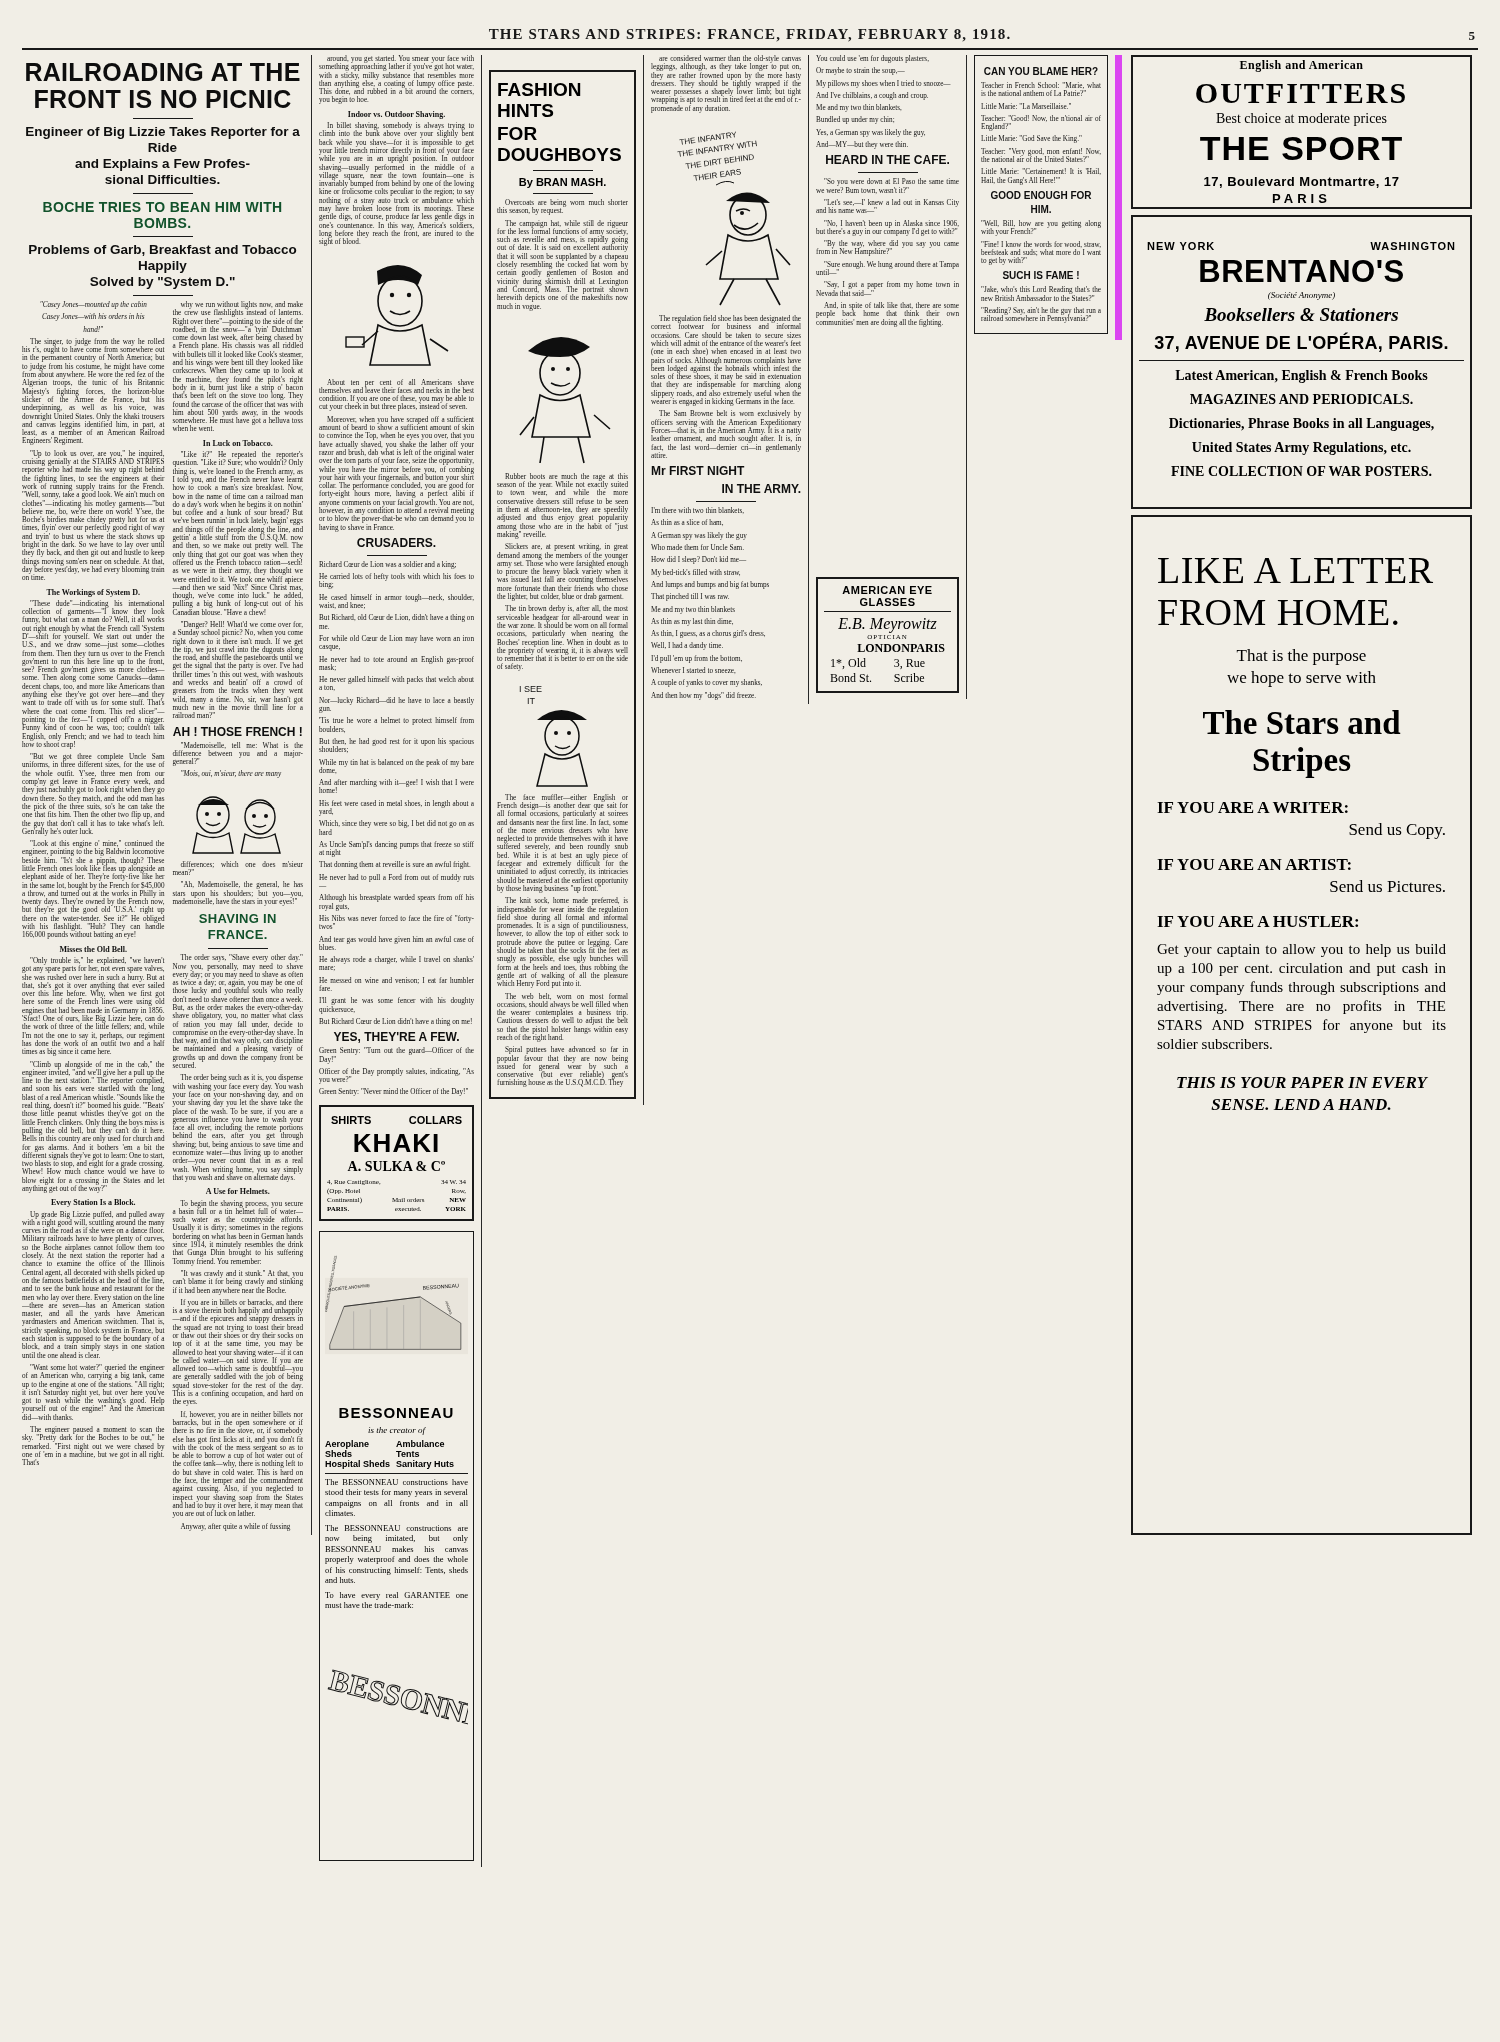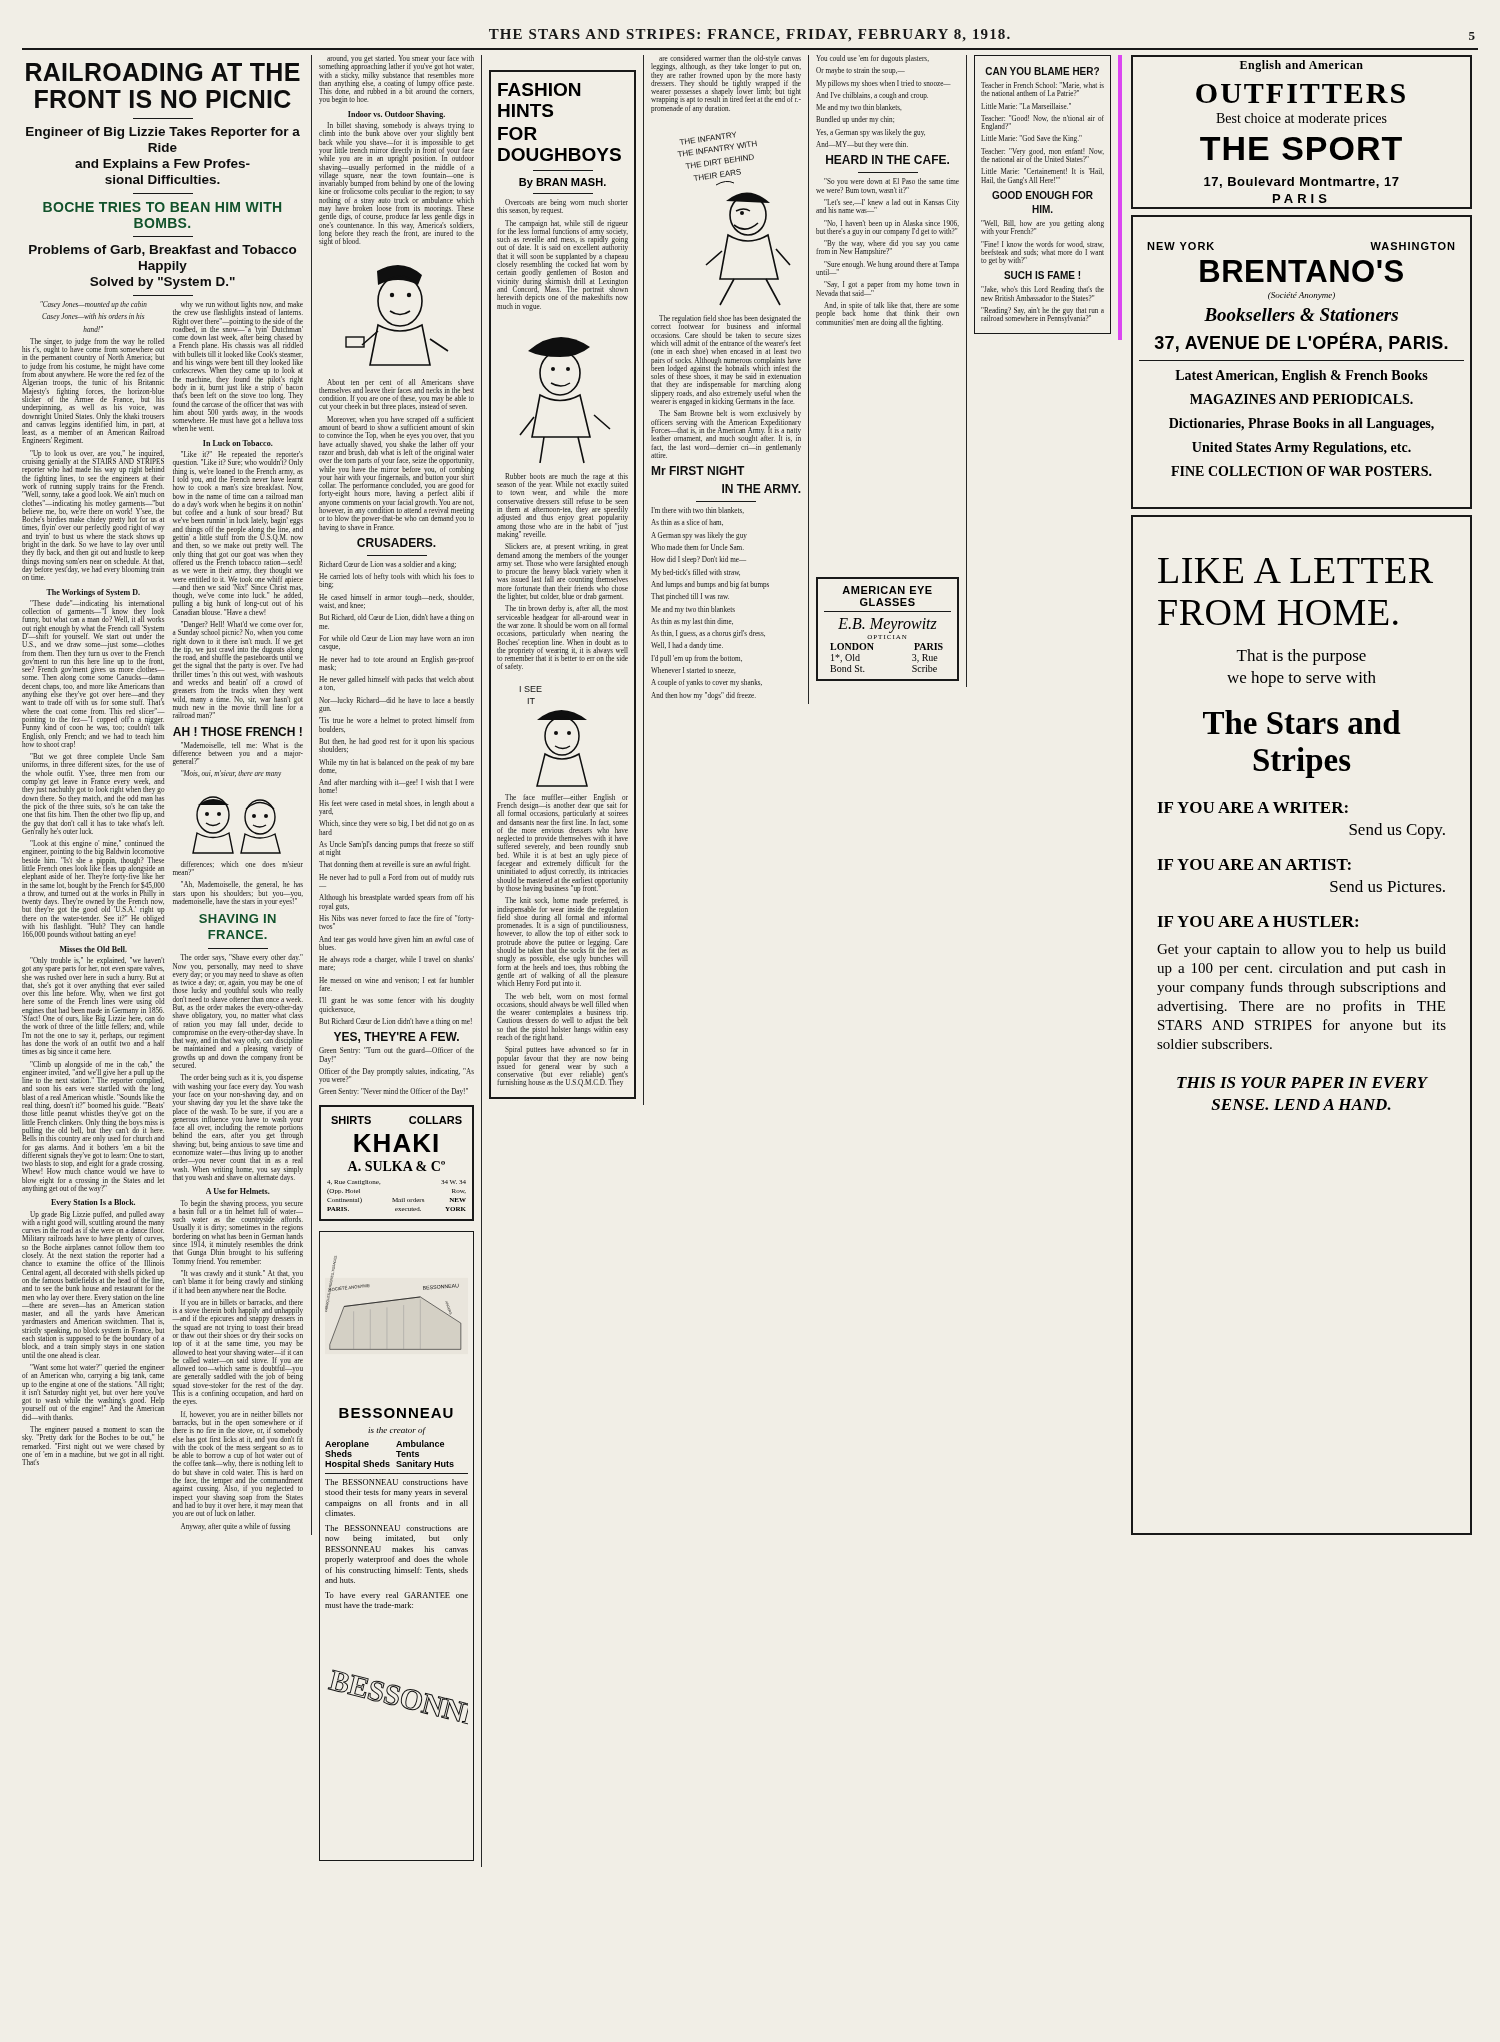--- a/index.html
+++ b/index.html
@@ -25,21 +25,21 @@
     position:absolute;right:2px;top:2px;font-size:13px;font-weight:bold;
   }
   .rule-top{border-top:2px solid #1b1b1b;margin-bottom:5px;}
   .columns{display:flex;gap:0;align-items:flex-start;}
   .col{box-sizing:border-box;}
   .c1{width:290px;padding-right:8px;border-right:1px solid #2a2a2a;}
   .c2{width:170px;padding:0 7px;border-right:1px solid #2a2a2a;}
   .c3{width:162px;padding:0 7px;border-right:1px solid #2a2a2a;}
   .c4{width:165px;padding:0 7px;border-right:1px solid #2a2a2a;}
   .c5{width:158px;padding:0 7px;border-right:1px solid #2a2a2a;}
-  .c6{width:155px;padding:0 7px;border-right:4px solid #d946ef;}
+  .c6{width:155px;padding:0 7px;border-right:7px solid #d946ef;}
   .c7{width:350px;padding-left:9px;}
   p{margin:0 0 4px 0;text-align:justify;hyphens:auto;}
   .body-text{font-size:7.2px;line-height:8.3px;color:#121212;text-align:justify;}
   .body-text p{text-indent:8px;}
   .hdl1{
     font-family:"Liberation Sans", sans-serif;
     font-weight:bold;font-size:25px;line-height:27px;
     text-align:center;color:#101010;margin:4px 0 2px 0;letter-spacing:0.3px;
   }
   .hdl1 .l2{display:block;}
@@ -101,21 +101,21 @@
   .letter-li-r{text-align:right;font-size:17px;font-style:normal;margin-bottom:6px;}
   .letter-body{font-size:15px;line-height:19px;text-align:justify;margin:6px 0;}
   .letter-final{font-family:"Liberation Serif",serif;font-weight:bold;font-style:italic;font-size:17px;text-align:center;line-height:22px;margin:12px 0;}
   .letter-addr{font-size:11px;text-align:center;line-height:14px;margin-top:10px;}
   .khaki{font-family:"Liberation Sans",sans-serif;font-weight:bold;font-size:26px;text-align:center;letter-spacing:1px;}
   .khaki-row{display:flex;justify-content:space-between;font-family:"Liberation Sans",sans-serif;font-weight:bold;font-size:11px;padding:2px 4px;}
   .bess-title{font-family:"Liberation Sans",sans-serif;font-weight:bold;font-size:15px;text-align:center;letter-spacing:1px;margin:4px 0;}
   .bess-list{display:flex;justify-content:space-around;font-family:"Liberation Sans",sans-serif;font-size:9px;font-weight:bold;}
   .eye-title{font-family:"Liberation Sans",sans-serif;font-weight:bold;font-size:11px;text-align:center;letter-spacing:.5px;}
   .eye-sig{font-family:"Liberation Serif",serif;font-style:italic;font-size:16px;text-align:center;}
-  .eye-row{display:flex;justify-content:flex-start;font-size:10px;font-weight:bold;padding:0 6px;gap:40px;}
+  .eye-row{display:flex;justify-content:flex-end;font-size:12px;font-weight:bold;padding:0 6px;}
   .cartoon{display:block;margin:6px auto;}
   .hdl-fashion{
     font-family:"Liberation Sans", sans-serif;font-weight:bold;font-size:19px;
     line-height:21px;text-align:left;margin:2px 0;
   }
   .byline{font-family:"Liberation Sans",sans-serif;font-weight:bold;font-size:11px;text-align:center;margin:4px 0;}
   .ad-sulka{font-family:"Liberation Serif",serif;font-weight:bold;font-size:14px;text-align:center;}
   .ad-sulka-sm{font-size:7px;text-align:center;line-height:9px;}
   .wide-rule{border-top:1px solid #1b1b1b;margin:3px 0;}
 </style>

